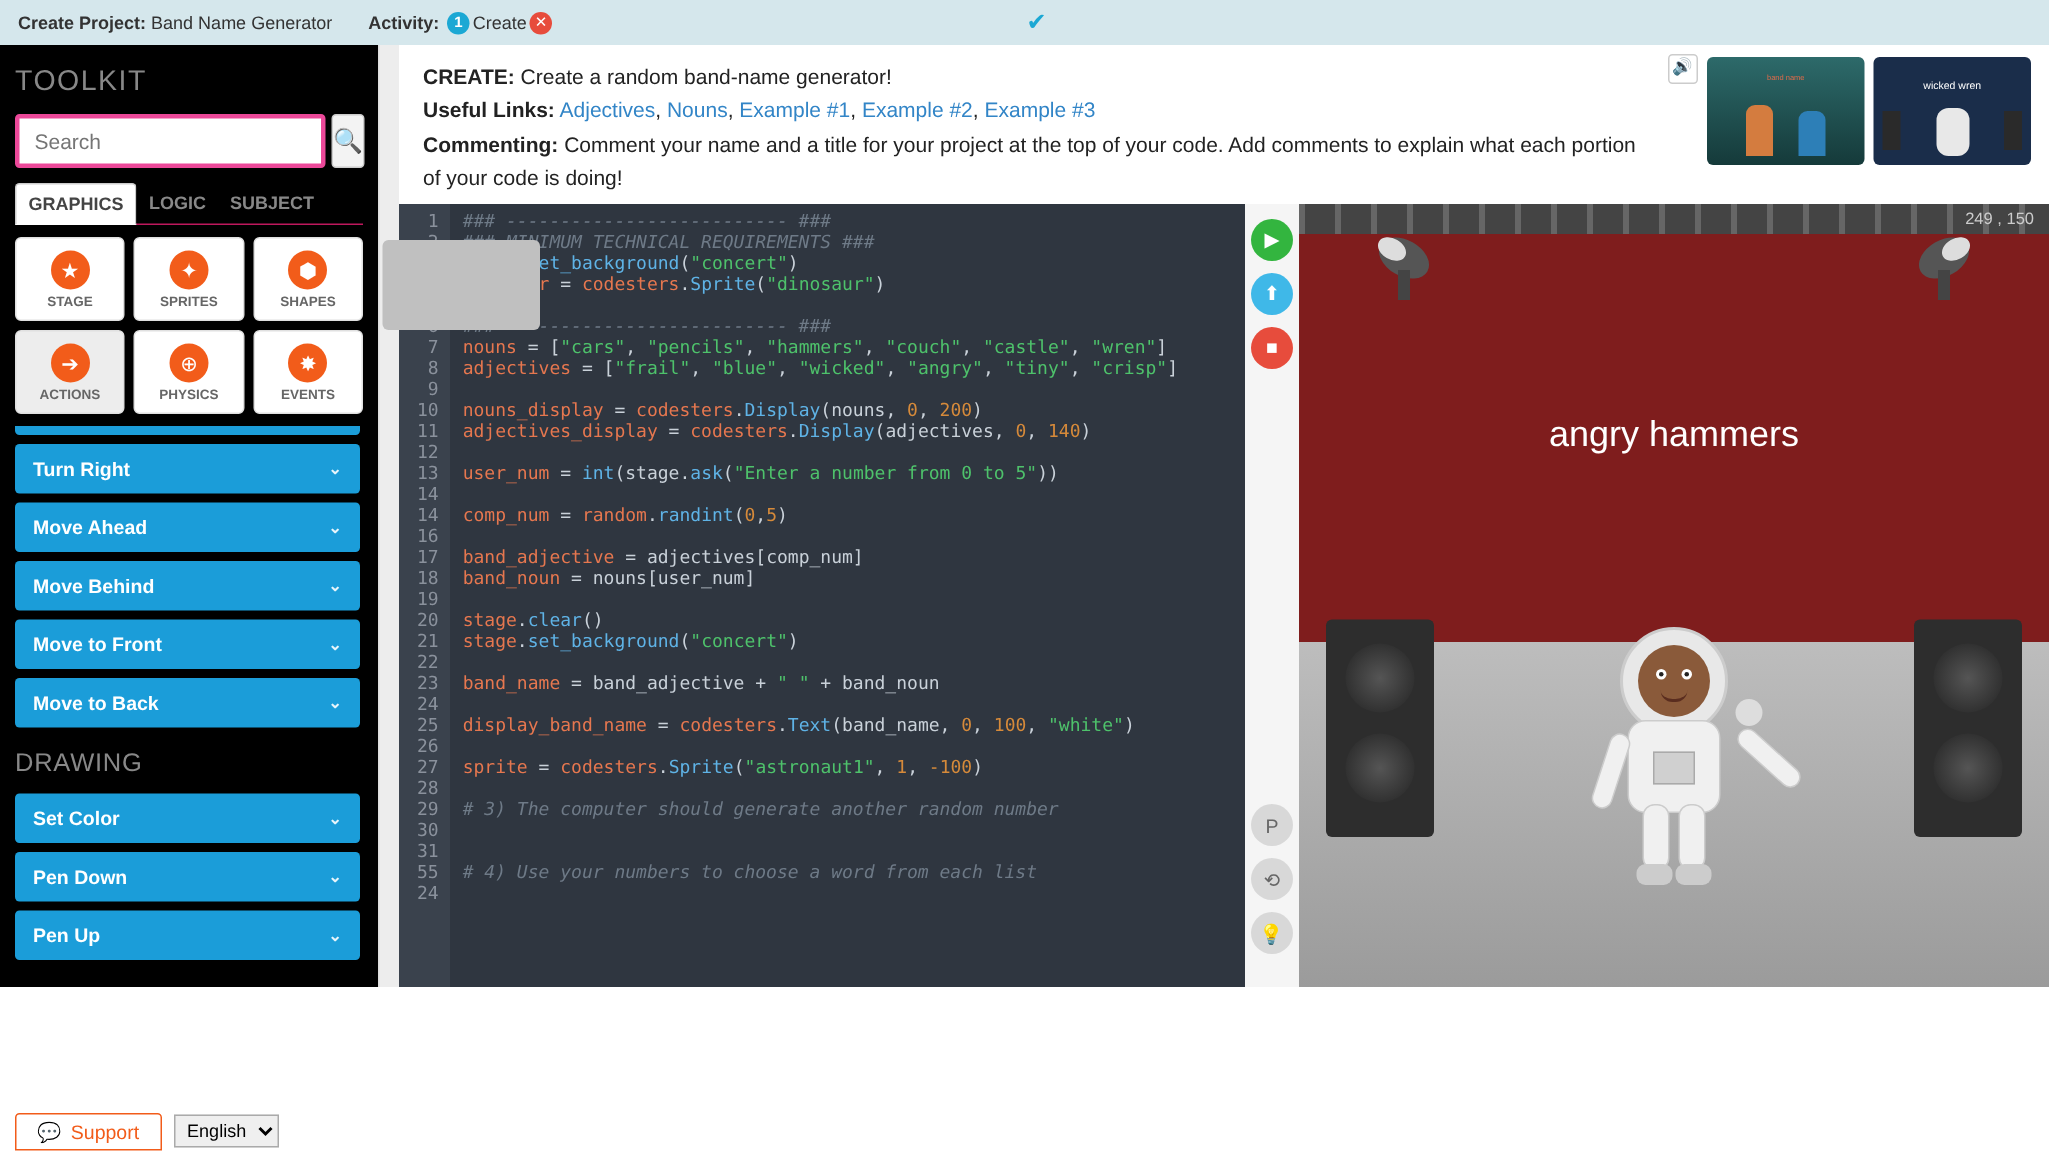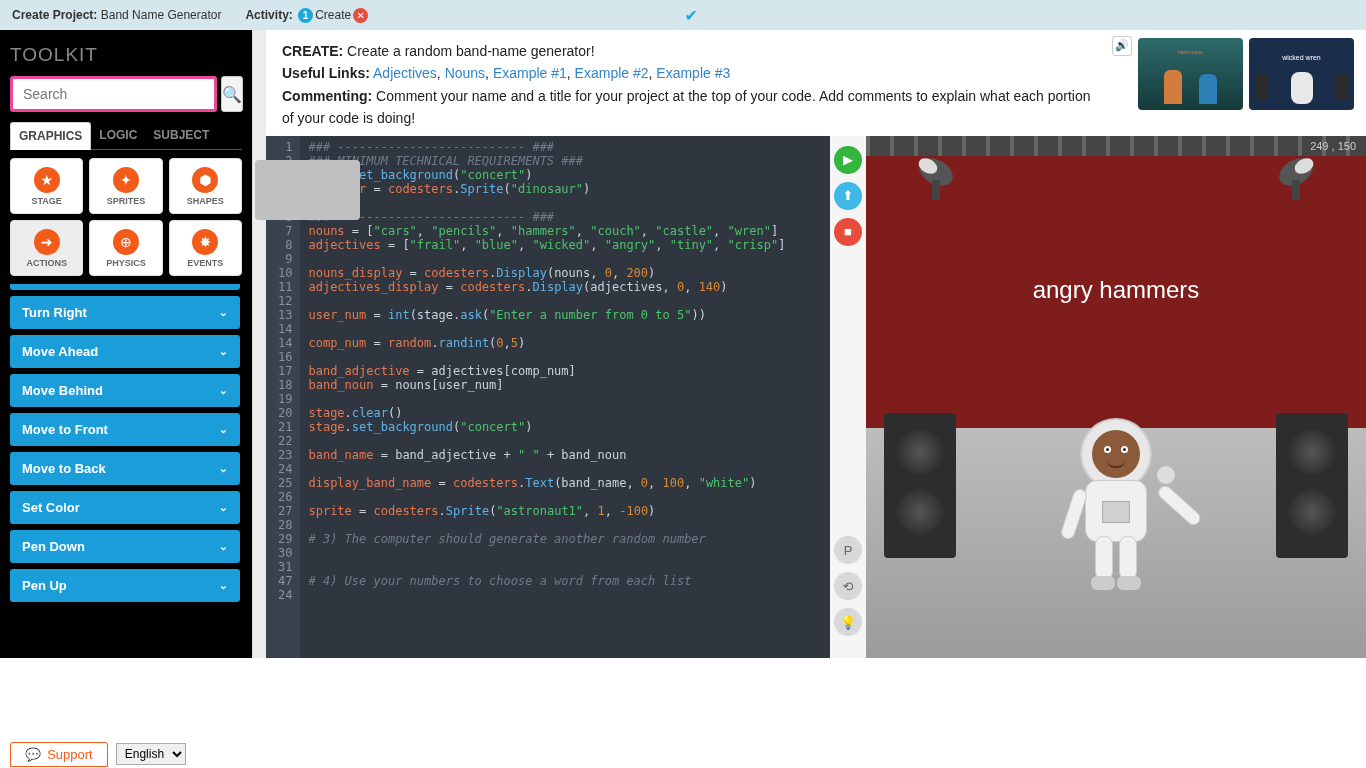--- a/index.html
+++ b/index.html
@@ -176,20 +176,21 @@
           <span class="chev">⌄</span>
         </div>
       <div class="block">
           <span>Move to Front</span>
           <span class="chev">⌄</span>
         </div>
       <div class="block">
           <span>Move to Back</span>
           <span class="chev">⌄</span>
         </div>
+      <div class="cat-h">DRAWING</div>
       <div class="block">
           <span>Set Color</span>
           <span class="chev">⌄</span>
         </div>
       <div class="block">
           <span>Pen Down</span>
           <span class="chev">⌄</span>
         </div>
       <div class="block">
           <span>Pen Up</span>
@@ -255,21 +256,21 @@
             <div>22</div>
             <div>23</div>
             <div>24</div>
             <div>25</div>
             <div>26</div>
             <div>27</div>
             <div>28</div>
             <div>29</div>
             <div>30</div>
             <div>31</div>
-            <div>47</div>
+            <div>55</div>
             <div>24</div>
           </div>
         <div class="code" id="code"><div class="c-com">### -------------------------- ###</div><div class="c-com">### MINIMUM TECHNICAL REQUIREMENTS ###</div><div><span class="c-id">stage</span>.<span class="c-fn">set_background</span>(<span class="c-str">"concert"</span>)</div><div><span class="c-id">dinosaur</span> = <span class="c-pk">codesters</span>.<span class="c-fn">Sprite</span>(<span class="c-str">"dinosaur"</span>)</div><div>&nbsp;</div><div class="c-com">### -------------------------- ###</div><div><span class="c-id">nouns</span> = [<span class="c-str">"cars"</span>, <span class="c-str">"pencils"</span>, <span class="c-str">"hammers"</span>, <span class="c-str">"couch"</span>, <span class="c-str">"castle"</span>, <span class="c-str">"wren"</span>]</div><div><span class="c-id">adjectives</span> = [<span class="c-str">"frail"</span>, <span class="c-str">"blue"</span>, <span class="c-str">"wicked"</span>, <span class="c-str">"angry"</span>, <span class="c-str">"tiny"</span>, <span class="c-str">"crisp"</span>]</div><div>&nbsp;</div><div><span class="c-id">nouns_display</span> = <span class="c-pk">codesters</span>.<span class="c-fn">Display</span>(nouns, <span class="c-num">0</span>, <span class="c-num">200</span>)</div><div><span class="c-id">adjectives_display</span> = <span class="c-pk">codesters</span>.<span class="c-fn">Display</span>(adjectives, <span class="c-num">0</span>, <span class="c-num">140</span>)</div><div>&nbsp;</div><div><span class="c-id">user_num</span> = <span class="c-fn">int</span>(stage.<span class="c-fn">ask</span>(<span class="c-str">"Enter a number from 0 to 5"</span>))</div><div>&nbsp;</div><div><span class="c-id">comp_num</span> = <span class="c-pk">random</span>.<span class="c-fn">randint</span>(<span class="c-num">0</span>,<span class="c-num">5</span>)</div><div>&nbsp;</div><div><span class="c-id">band_adjective</span> = adjectives[comp_num]</div><div><span class="c-id">band_noun</span> = nouns[user_num]</div><div>&nbsp;</div><div><span class="c-id">stage</span>.<span class="c-fn">clear</span>()</div><div><span class="c-id">stage</span>.<span class="c-fn">set_background</span>(<span class="c-str">"concert"</span>)</div><div>&nbsp;</div><div><span class="c-id">band_name</span> = band_adjective + <span class="c-str">" "</span> + band_noun</div><div>&nbsp;</div><div><span class="c-id">display_band_name</span> = <span class="c-pk">codesters</span>.<span class="c-fn">Text</span>(band_name, <span class="c-num">0</span>, <span class="c-num">100</span>, <span class="c-str">"white"</span>)</div><div>&nbsp;</div><div><span class="c-id">sprite</span> = <span class="c-pk">codesters</span>.<span class="c-fn">Sprite</span>(<span class="c-str">"astronaut1"</span>, <span class="c-num">1</span>, <span class="c-num">-100</span>)</div><div>&nbsp;</div><div class="c-com"># 3) The computer should generate another random number</div><div>&nbsp;</div><div>&nbsp;</div><div class="c-com"># 4) Use your numbers to choose a word from each list</div><div>&nbsp;</div></div>
       </div>
 
       <div class="runcol">
         <div class="rc-btn rc-run">▶</div>
         <div class="rc-btn rc-sub">⬆</div>
         <div class="rc-btn rc-stop">■</div>
         <div class="rc-gap"></div>

